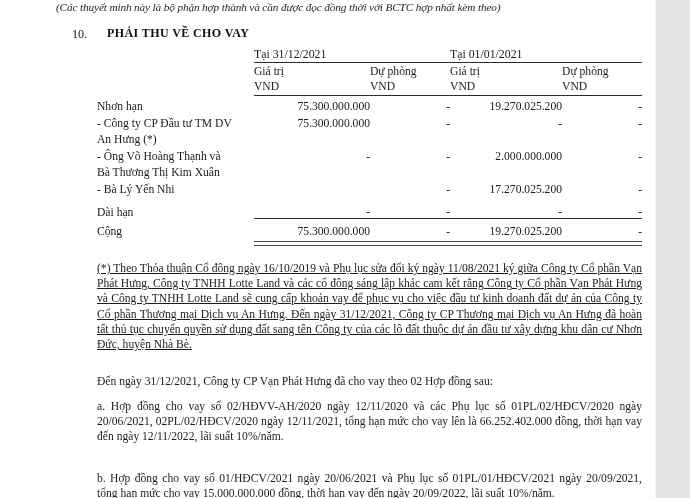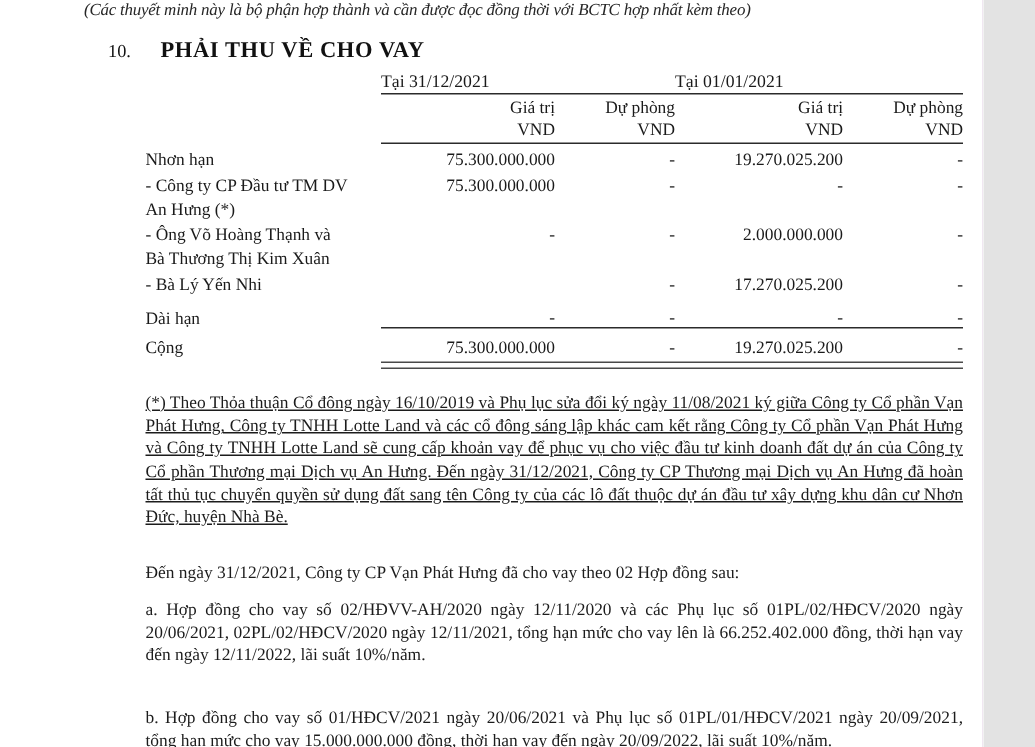--- a/index.html
+++ b/index.html
@@ -4,21 +4,21 @@
 <style>
   html, body {
     margin: 0;
     padding: 0;
     background: #ffffff;
   }
   #page {
     position: relative;
     width: 690px;
     height: 498px;
-    background: #f0abfc;
+    background: #b91c1c;
     overflow: hidden;
     font-family: "Liberation Serif", "DejaVu Serif", serif;
     color: #1a1a1a;
   }
   
   #scan-edge {
     position: absolute;
     top: 0;
     left: 655px;
     width: 35px;
@@ -53,21 +53,21 @@
     top: 27px;
     font-weight: normal;
     font-size: 12.2px;
     color: #111;
   }
   .note-title {
     position: absolute;
     left: 107px;
     top: 26px;
     font-weight: bold;
-    font-size: 15px;
+    font-size: 12px;
     letter-spacing: 0.4px;
     color: #111;
   }
 
   
   #tbl {
     position: absolute;
     left: 97px;
     top: 47px;
     width: 545px;
@@ -91,21 +91,21 @@
 
   .num { text-align: right; padding-right: 6px; white-space: nowrap; }
   .grp-title {
     text-align: left;
     font-weight: bold;
     font-size: 11.8px;
     padding-bottom: 1px;
     white-space: nowrap;
   }
   .rule-under td { border-bottom: 1.3px solid #2b2b2b; height: 0; font-size: 0; line-height: 0; }
-  .colhead td { text-align: right; padding-right: 6px; height: 15px; white-space: nowrap; margin-top: 27px; }
+  .colhead td { text-align: left; padding-right: 6px; height: 15px; white-space: nowrap; margin-top: 27px; }
   .colhead.second td { height: 15px; padding-bottom: 2px; }
 
   .rowlabel { padding-top: 2px; white-space: nowrap; }
   .bold { font-weight: bold; }
 
   .r-height td { height: 17px; }
   .r-tall td { height: 16px; }
 
   .sub1 { padding-left: 10px; }
   .sub2 { padding-left: 21px; }

